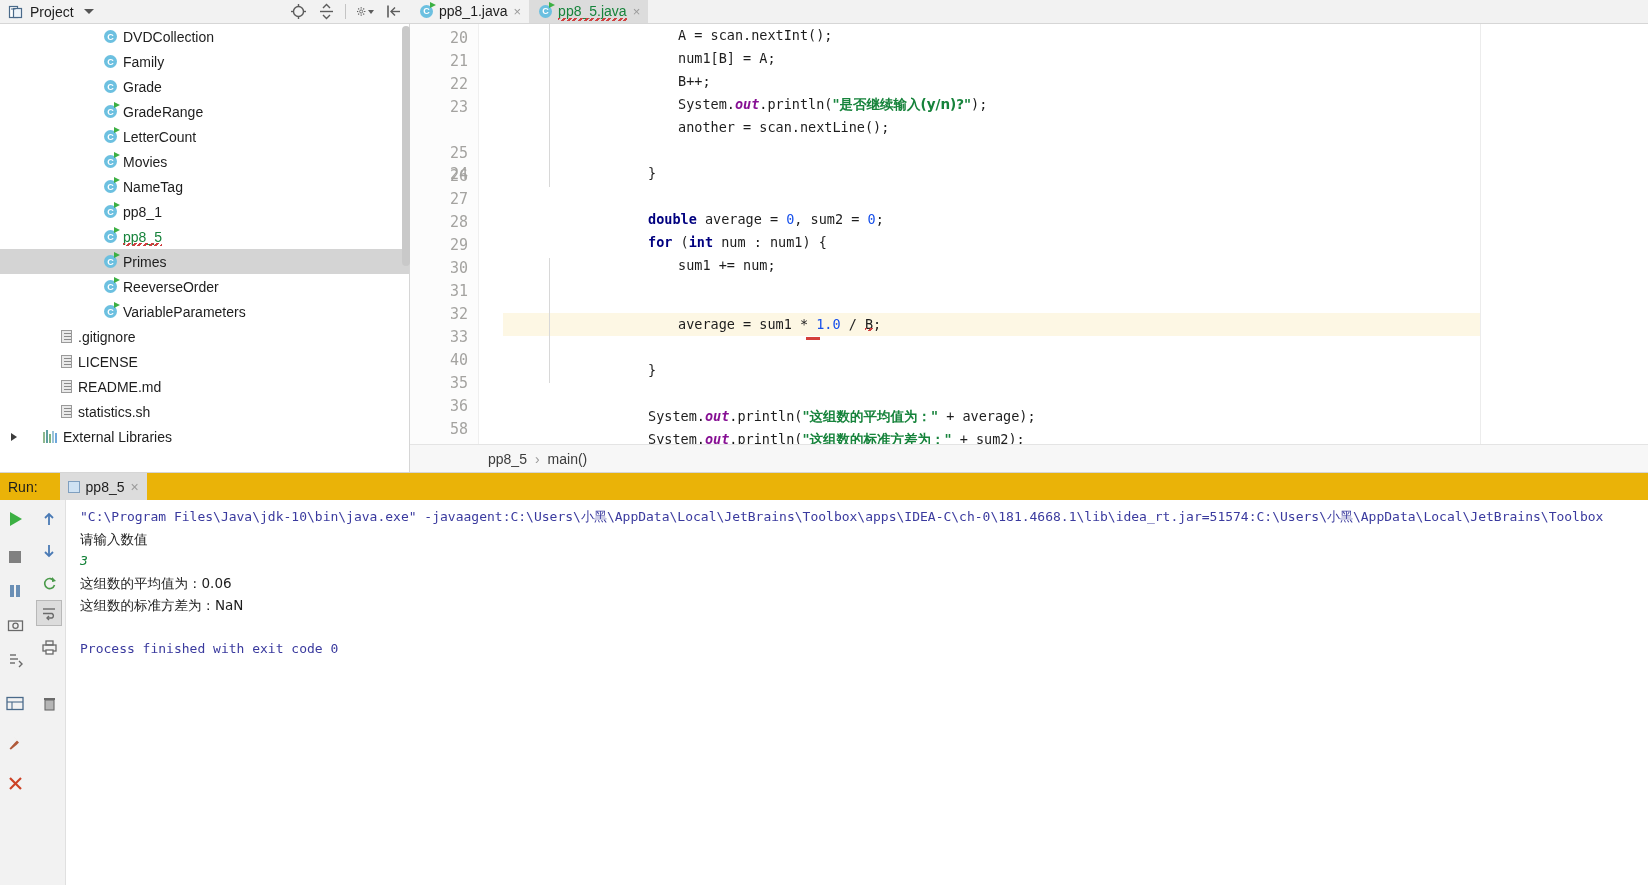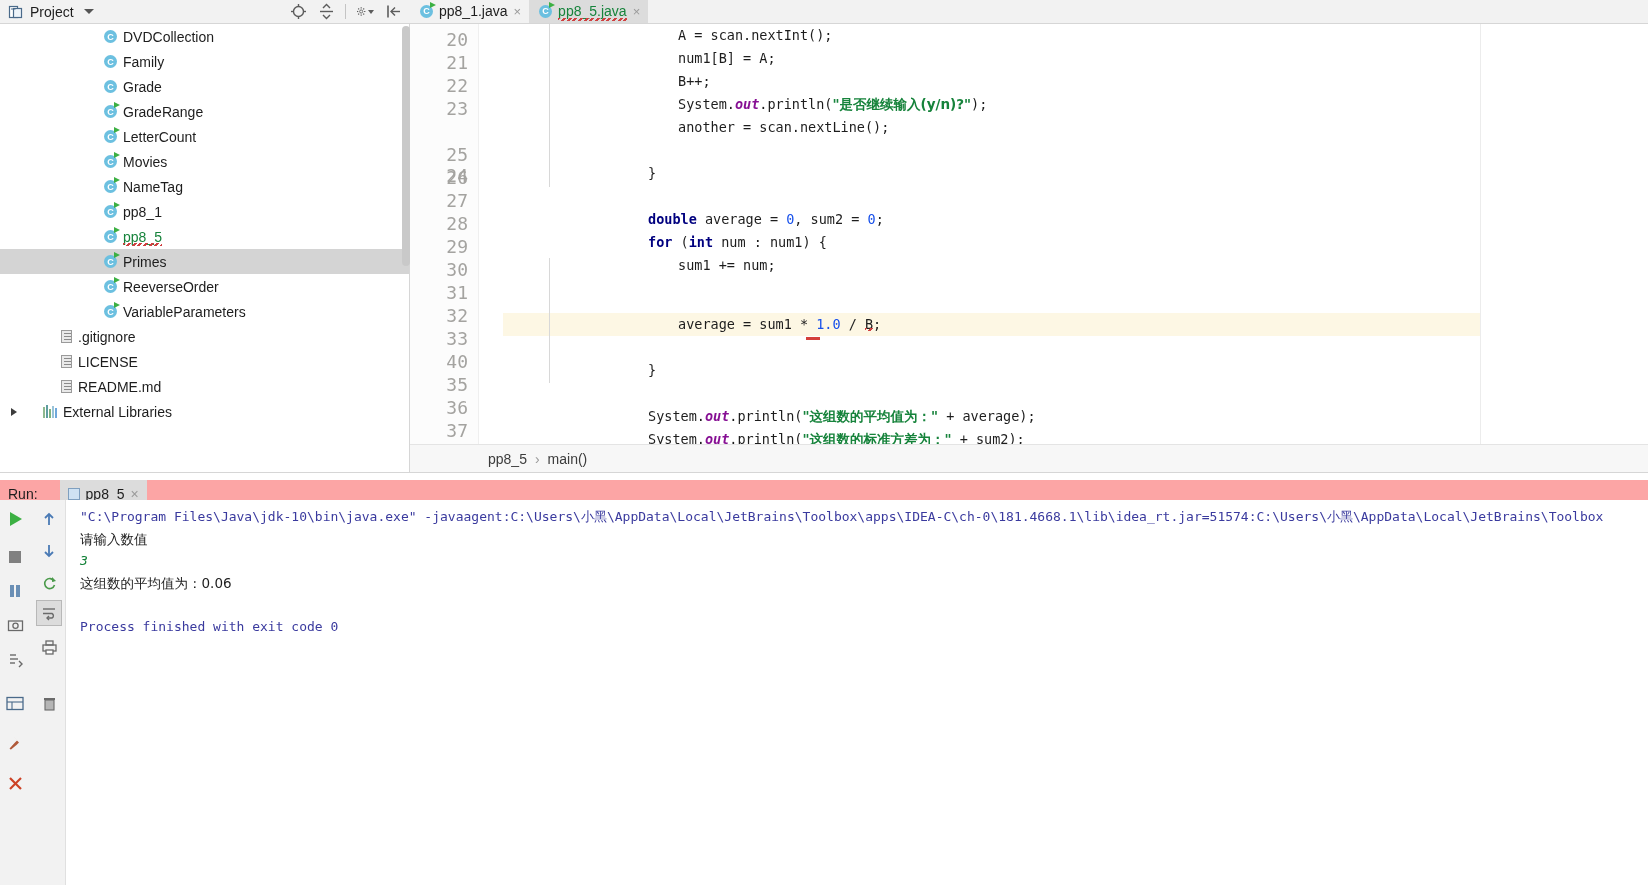--- a/index.html
+++ b/index.html
@@ -52,21 +52,21 @@
   .libicon i { display:block; width:2px; }
 
   #tree-scroll { position:absolute; left:402px; top:26px; width:8px; height:240px;
      background:#c9c9c9; border-radius:4px; }
   #tree-divider { position:absolute; left:409px; top:24px; width:1px; height:448px; background:#d6d6d6; }
 
   
   #editor { position:absolute; left:410px; top:24px; right:0; height:420px; background:#fff; overflow:hidden; }
   #gutter { position:absolute; left:0; top:0; width:68px; height:100%; background:#fcfcfc; }
   .lnum { position:absolute; right:10px; width:60px; text-align:right;
-    font-family:"DejaVu Sans Mono", monospace; font-size:18px; color:#a4a3a0; }
+    font-family:"DejaVu Sans Mono", monospace; font-size:15px; color:#a4a3a0; }
   #gutter-sep { position:absolute; left:68px; top:0; width:1px; height:100%; background:#efefef; }
   #fold-col { position:absolute; left:69px; top:0; width:24px; height:100%; background:#fff; }
   #caret-line { position:absolute; left:0; right:167px; height:23px; background:#fdf7e4; }
   #err-stripe { position:absolute; left:396px; top:313px; width:14px; height:3px; background:#d43f3a; }
   #code { position:absolute; left:100px; top:0; right:0; height:100%;
     font-family:"DejaVu Sans Mono", monospace; font-size:13.5px; color:#1d1d1d; }
   .cl { position:absolute; left:0; white-space:pre; height:23px; line-height:23px; }
   .kw { color:#00007f; font-weight:bold; }
   .num { color:#1750eb; }
   .str { color:#16833b; font-weight:bold; }
@@ -81,21 +81,21 @@
 
   #breadcrumb { position:absolute; left:410px; top:444px; right:0; height:28px;
      background:#f7f7f7; display:flex; align-items:center; gap:8px; padding-left:78px;
      font-size:14px; color:#3c3c3c; border-top:1px solid #e4e4e4; }
   #breadcrumb .sep { color:#9a9a9a; }
   #editor-left-edge { position:absolute; left:410px; top:444px; width:28px; height:28px; background:#f2f2f2; }
 
   
   #runwin { position:absolute; left:0; top:472px; right:0; bottom:0; background:#fff;
      border-top:1px solid #d6d6d6; }
-  #run-header { position:absolute; left:0; top:7px; right:0; height:27px; background:#fca5a5; display:flex; align-items:center; }
+  #run-header { position:absolute; left:0; top:0; right:0; height:27px; background:#eab308; display:flex; align-items:center; }
   #run-header .runlabel { margin-left:8px; font-size:14px; color:#1d1d1d; }
   #run-tab { margin-left:22px; height:27px; display:flex; align-items:center; gap:6px;
      padding:0 8px; background:#dcdcdc; font-size:14px; }
   #run-tab .x { color:#9a9a9a; }
   .runicon { width:12px; height:12px; border:1px solid #7f9fbf; background:#cfe2f3; flex:none; }
 
   #run-gutter { position:absolute; left:0; top:27px; width:32px; bottom:0; background:#f2f2f2; }
   #run-gutter2 { position:absolute; left:32px; top:27px; width:34px; bottom:0; background:#f2f2f2; }
   .rgbtn { position:absolute; width:26px; height:26px; display:flex; align-items:center; justify-content:center; }
   .rgbtn.sel { background:#dcdcdc; border:1px solid #b8b8b8; }
@@ -248,20 +248,25 @@
       </div>
       <div class="trow">
         <span style="width: 55px; flex: 0 0 auto;"></span>
         <span class="ficon"></span>
         <span class="lbl">LICENSE</span>
       </div>
       <div class="trow">
         <span style="width: 55px; flex: 0 0 auto;"></span>
         <span class="ficon"></span>
         <span class="lbl">README.md</span>
+      </div>
+      <div class="trow">
+        <span style="width: 55px; flex: 0 0 auto;"></span>
+        <span class="ficon"></span>
+        <span class="lbl">statistics.sh</span>
       </div>
       <div class="trow">
         <span style="width:5px;flex:none"></span>
         <span class="arrow-r"></span>
         <span style="width:14px;flex:none"></span>
         <span class="libicon">
           <i style="height:11px;background:#8fb98f"></i>
           <i style="height:13px;background:#5f9ea0"></i>
           <i style="height:9px;background:#7fb37f"></i>
           <i style="height:12px;background:#9ac4d8"></i>
@@ -286,21 +291,21 @@
         <div class="lnum" style="top: 166px;">27</div>
         <div class="lnum" style="top: 189px;">28</div>
         <div class="lnum" style="top: 212px;">29</div>
         <div class="lnum" style="top: 235px;">30</div>
         <div class="lnum" style="top: 258px;">31</div>
         <div class="lnum" style="top: 281px;">32</div>
         <div class="lnum" style="top: 304px;">33</div>
         <div class="lnum" style="top: 327px;">40</div>
         <div class="lnum" style="top: 350px;">35</div>
         <div class="lnum" style="top: 373px;">36</div>
-        <div class="lnum" style="top: 396px;">37</div>
+        <div class="lnum" style="top: 396px;">58</div>
       </div>
     <div id="gutter-sep"></div>
     <div id="fold-col"></div>
     <div id="err-stripe"></div>
     <div id="ind-guide2"></div>
     <div id="ind-guide"></div>
     <div id="right-margin"></div>
 
     <div id="code">
       <div class="cl" style="top:0px;   left:168px;"><span>A = scan.nextInt();</span></div>
@@ -429,18 +434,19 @@
       </div>
     </div>
 
     <div id="console-divider"></div>
 
     <div id="console">
       <div class="coline co-sys">"C:\Program Files\Java\jdk-10\bin\java.exe" -javaagent:C:\Users\小黑\AppData\Local\JetBrains\Toolbox\apps\IDEA-C\ch-0\181.4668.1\lib\idea_rt.jar=51574:C:\Users\小黑\AppData\Local\JetBrains\Toolbox</div>
       <div class="coline co-cn">请输入数值</div>
       <div class="coline co-in">3</div>
       <div class="coline co-cn">这组数的平均值为：0.06</div>
+      <div class="coline co-cn">这组数的标准方差为：NaN</div>
       <div class="coline" style="height:22px;">&nbsp;</div>
       <div class="coline co-sys">Process finished with exit code 0</div>
     </div>
   </div>
 
 </div>
 
 </body></html>

